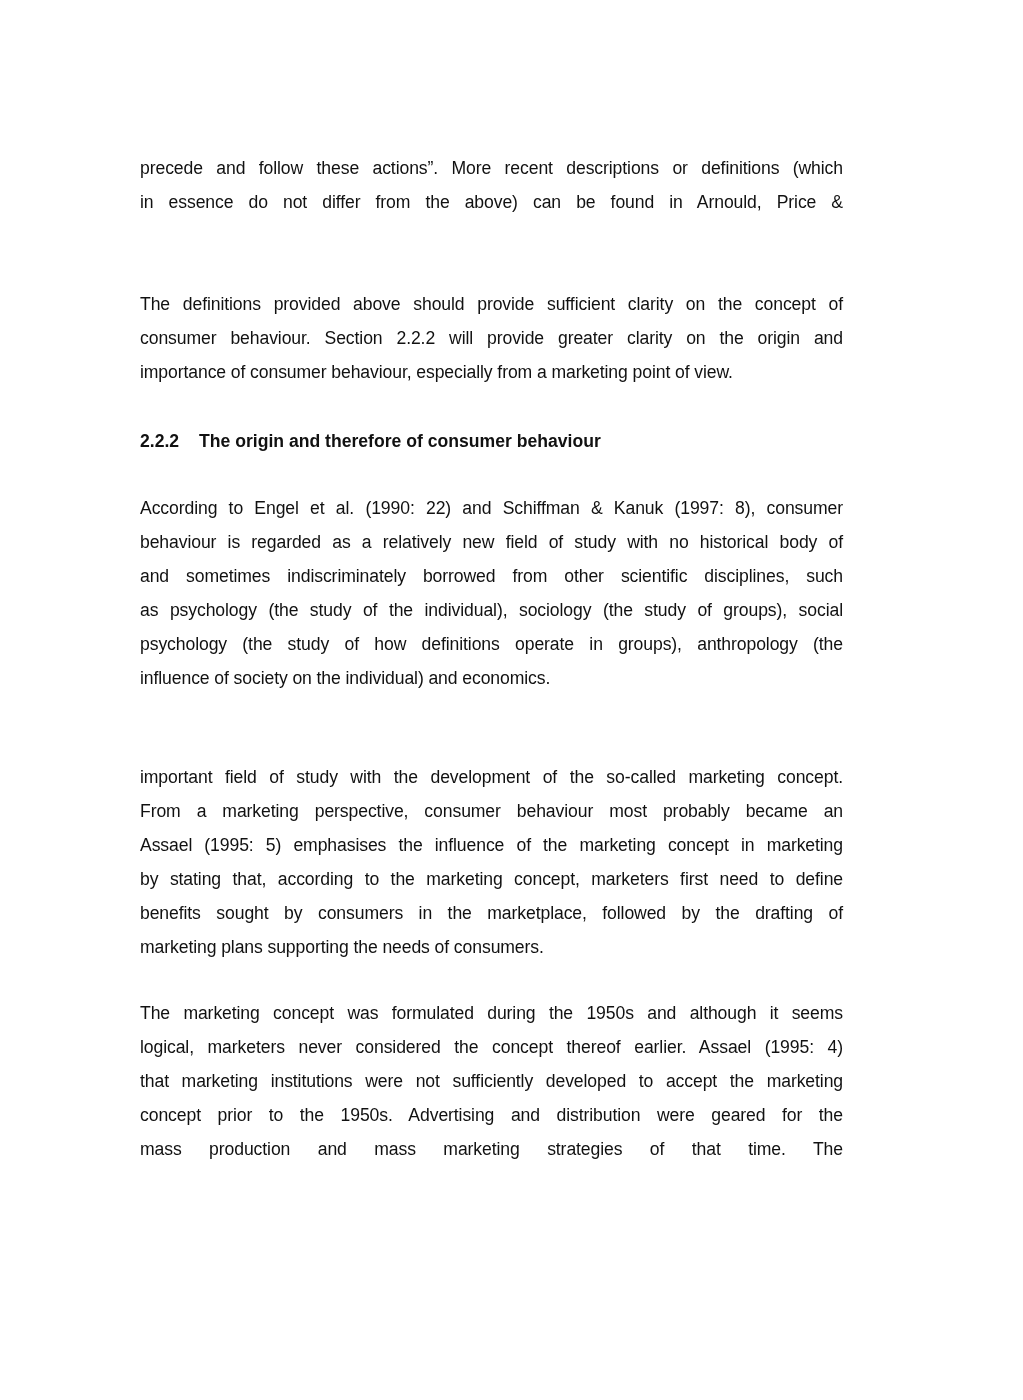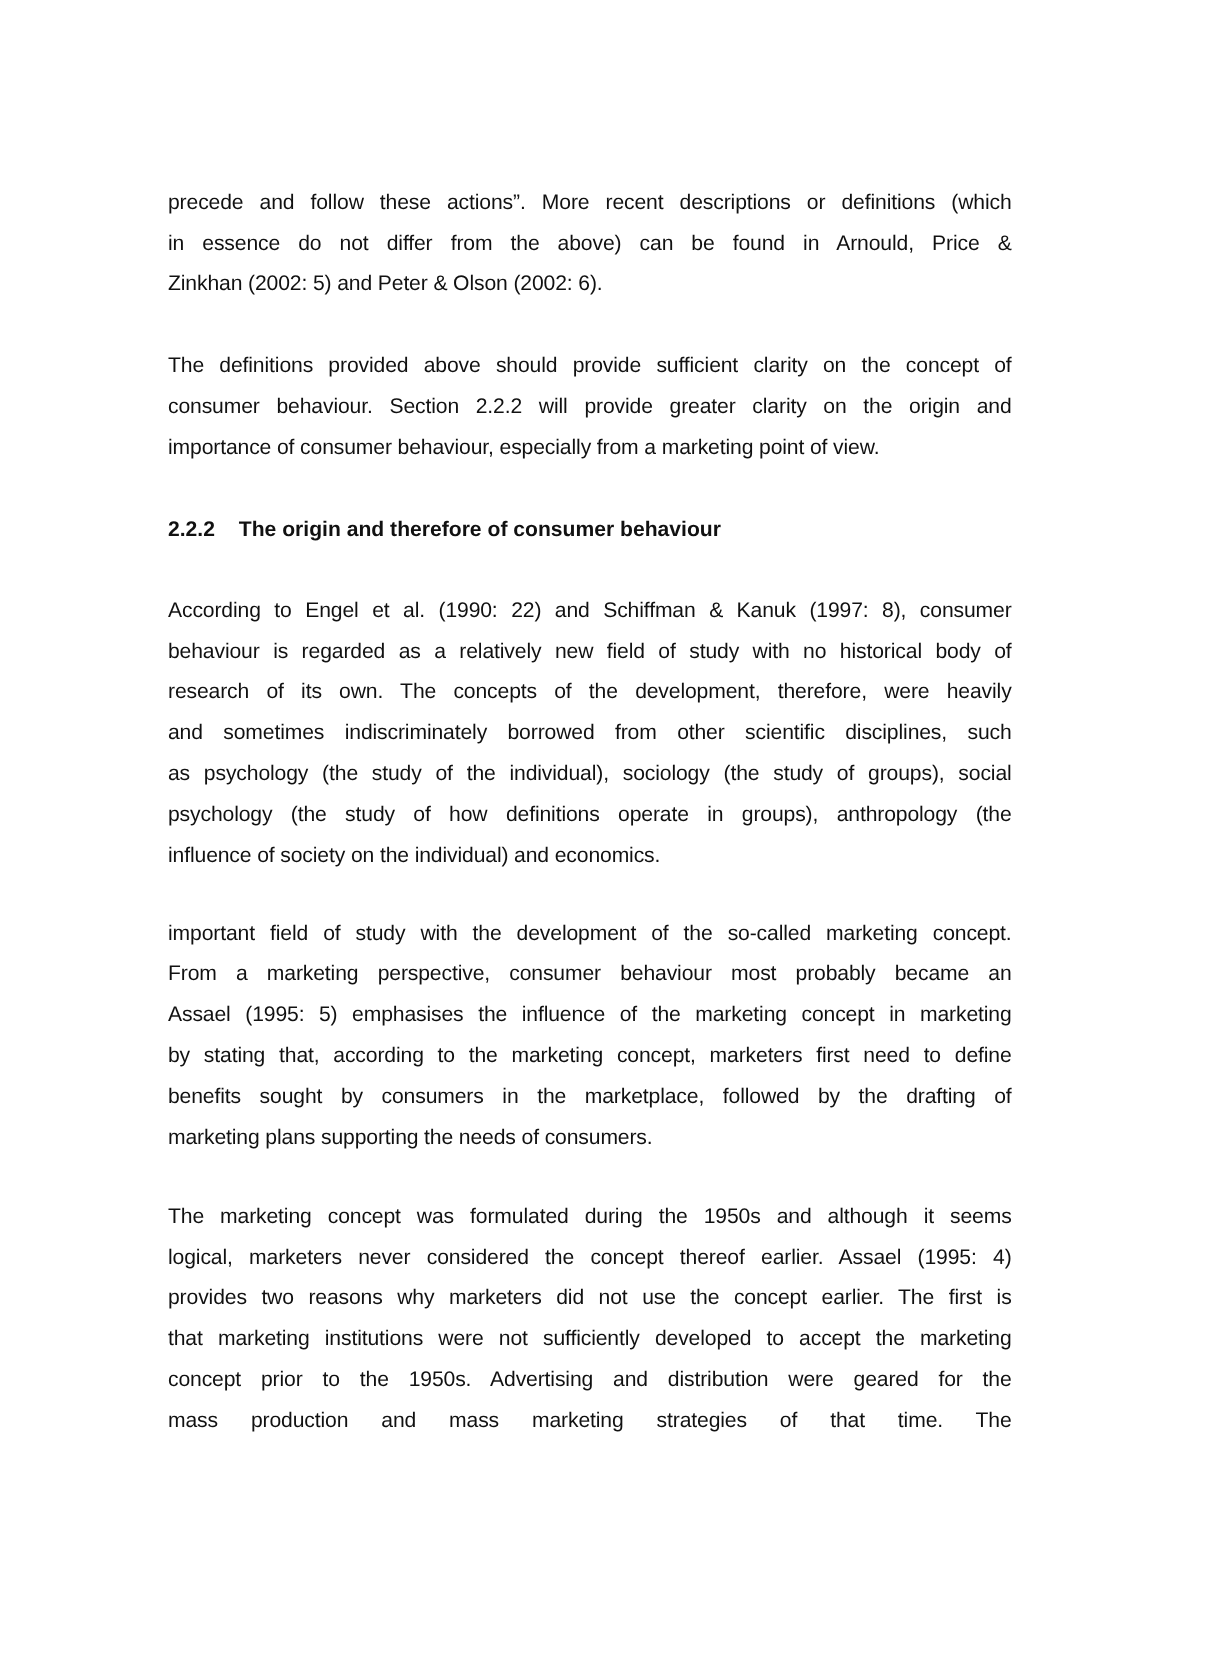--- a/index.html
+++ b/index.html
@@ -24,54 +24,51 @@
   .heading .num { display: inline-block; width: 59px; }
 </style>
 </head>
 <body>
 
 <div class="page">
 
   <div class="block" style="top:151px;">
     <span class="line">precede and follow these actions”.  More recent descriptions or definitions (which</span>
     <span class="line">in essence do not differ from the above) can be found in Arnould, Price &amp;</span>
-    <span class="line last">Zinkhan (2002: 5) and Peter &amp; Olson (2002: 6).</span>
   </div>
 
   <div class="block" style="top:287px;">
     <span class="line">The definitions provided above should provide sufficient clarity on the concept of</span>
     <span class="line">consumer behaviour.  Section 2.2.2 will provide greater clarity on the origin and</span>
     <span class="line last">importance of consumer behaviour, especially from a marketing point of view.</span>
   </div>
 
   <div class="heading">
     <span class="num">2.2.2</span><span>The origin and therefore of consumer behaviour</span>
   </div>
 
   <div class="block" style="top:491px;">
     <span class="line">According to Engel et al. (1990: 22) and Schiffman &amp; Kanuk (1997: 8), consumer</span>
     <span class="line">behaviour is regarded as a relatively new field of study with no historical body of</span>
-    <span class="line">research of its own.  The concepts of the development, therefore, were heavily</span>
     <span class="line">and sometimes indiscriminately borrowed from other scientific disciplines, such</span>
     <span class="line">as psychology (the study of the individual), sociology (the study of groups), social</span>
     <span class="line">psychology (the study of how definitions operate in groups), anthropology (the</span>
     <span class="line last">influence of society on the individual) and economics.</span>
   </div>
 
   <div class="block" style="top:760px;">
     <span class="line">important field of study with the development of the so-called marketing concept.</span>
     <span class="line">From a marketing perspective, consumer behaviour most probably became an</span>
     <span class="line">Assael (1995: 5) emphasises the influence of the marketing concept in marketing</span>
     <span class="line">by stating that, according to the marketing concept, marketers first need to define</span>
     <span class="line">benefits sought by consumers in the marketplace, followed by the drafting of</span>
     <span class="line last">marketing plans supporting the needs of consumers.</span>
   </div>
 
   <div class="block" style="top:996px;">
     <span class="line">The marketing concept was formulated during the 1950s and although it seems</span>
     <span class="line">logical, marketers never considered the concept thereof earlier.  Assael (1995: 4)</span>
-    <span class="line">provides two reasons why marketers did not use the concept earlier.  The first is</span>
     <span class="line">that marketing institutions were not sufficiently developed to accept the marketing</span>
     <span class="line">concept prior to the 1950s.  Advertising and distribution were geared for the</span>
     <span class="line">mass production and mass marketing strategies of that time.  The</span>
   </div>
 
 </div>
 
 </body></html>

